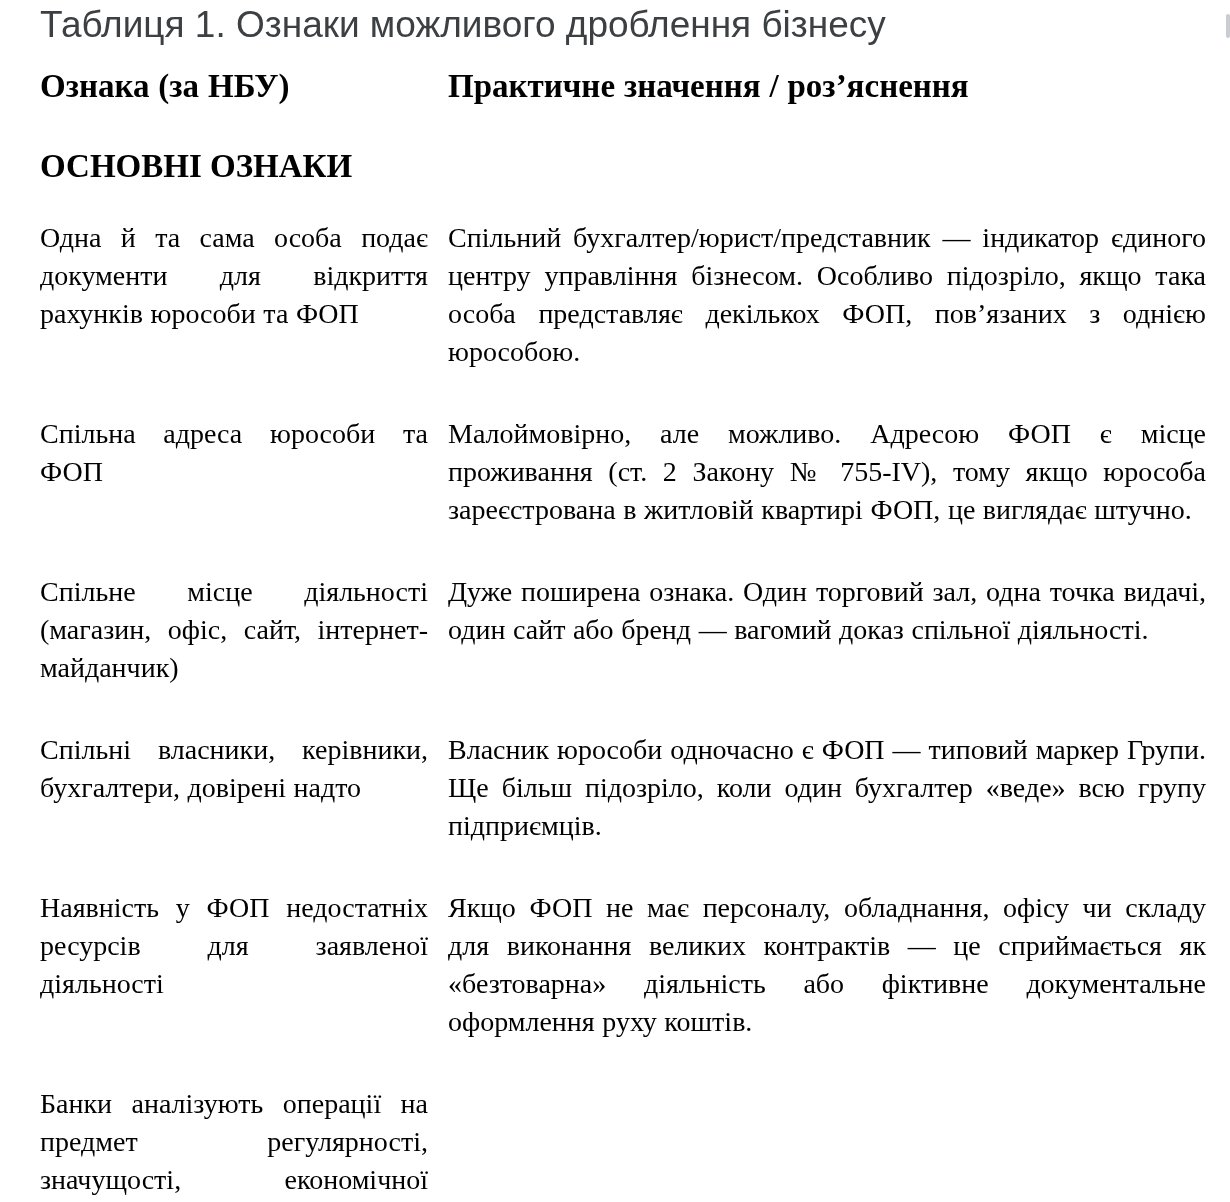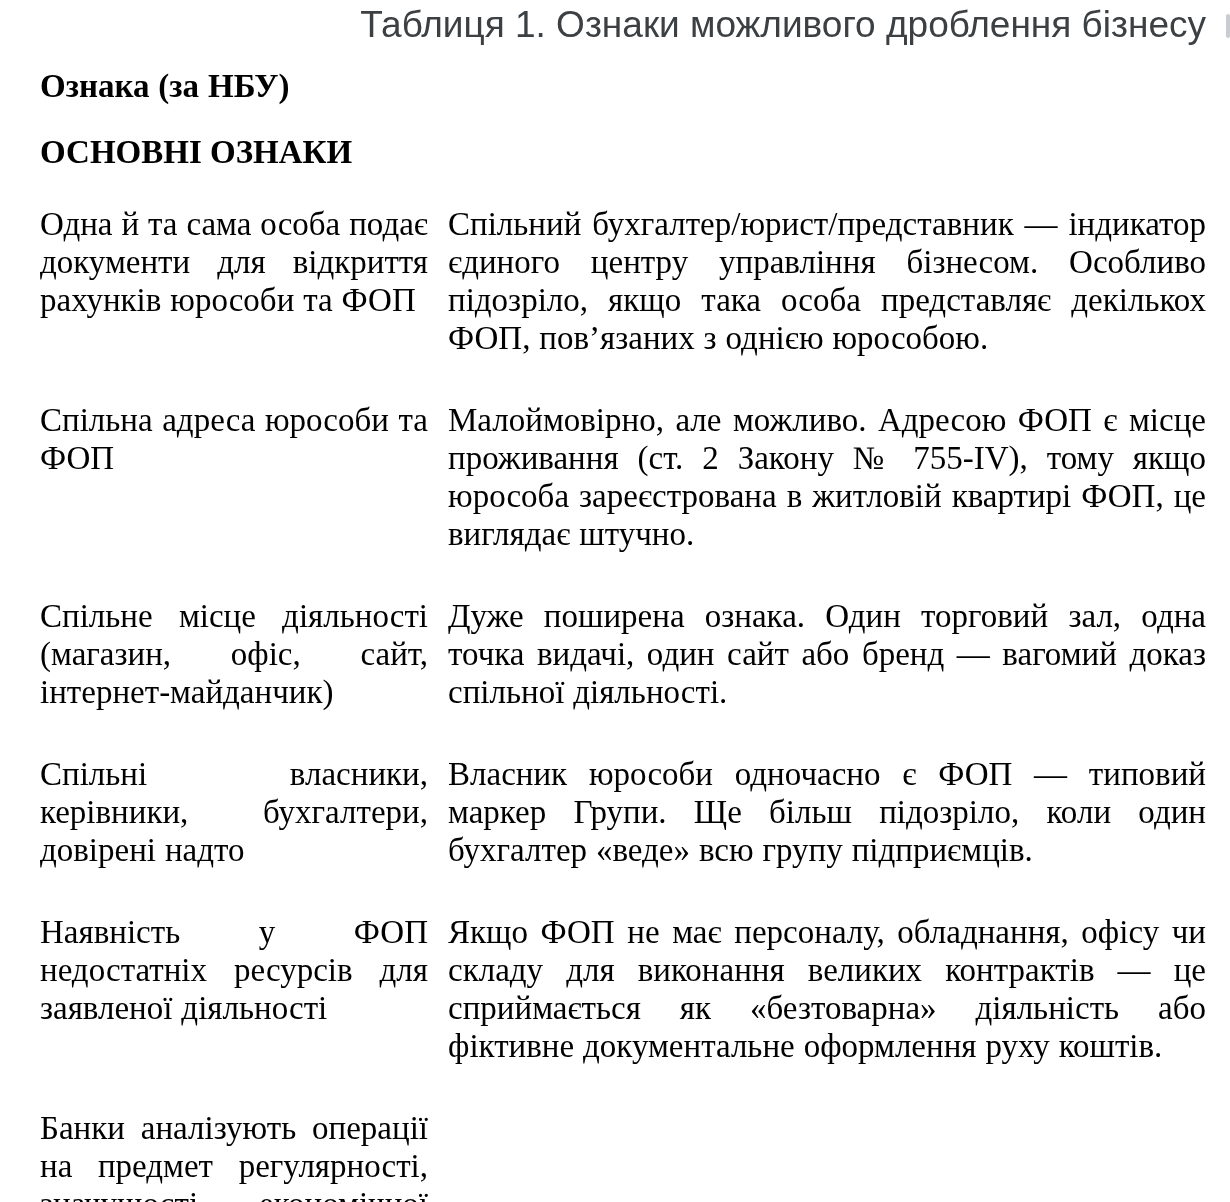--- a/index.html
+++ b/index.html
@@ -17,43 +17,43 @@
   }
   .page {
     padding: 0 24px 0 40px;
   }
   .doc-title {
     font-family: "Liberation Sans", sans-serif;
     font-size: 37px;
     line-height: 46px;
     font-weight: 400;
     color: #3c4043;
-    text-align: right;
+    text-align: left;
     margin-top: 2px;
     white-space: nowrap;
   }
   .grid-row {
     display: grid;
     grid-template-columns: 388px 1fr;
     column-gap: 20px;
   }
   .cols-header {
     margin-top: 19px;
     font-weight: 700;
     font-size: 33px;
     line-height: 38px;
   }
   .section-heading {
-    margin-top: 28px;
+    margin-top: 42px;
     font-weight: 700;
     font-size: 33px;
     line-height: 38px;
   }
   .table-row {
-    font-size: 33px;
+    font-size: 28px;
     line-height: 38px;
   }
   .table-row.first {
     margin-top: 34px;
   }
   .table-row + .table-row {
     margin-top: 44px;
   }
   .cell {
     text-align: justify;
@@ -73,20 +73,21 @@
 </style>
 </head>
 <body>
 
 <div class="page">
 
   <div class="doc-title">Таблиця 1. Ознаки можливого дроблення бізнесу</div>
 
   <div class="grid-row cols-header">
     <div class="cell">Ознака (за НБУ)</div>
+    <div class="cell">Практичне значення / роз’яснення</div>
   </div>
 
   <div class="section-heading">ОСНОВНІ ОЗНАКИ</div>
 
   <div class="grid-row table-row first">
     <div class="cell">Одна й та сама особа подає документи для відкриття рахунків юрособи та ФОП</div>
     <div class="cell">Спільний бухгалтер/юрист/представник — індикатор єдиного центру управління бізнесом. Особливо підозріло, якщо така особа представляє декількох ФОП, пов’язаних з однією юрособою.</div>
   </div>
 
   <div class="grid-row table-row">

